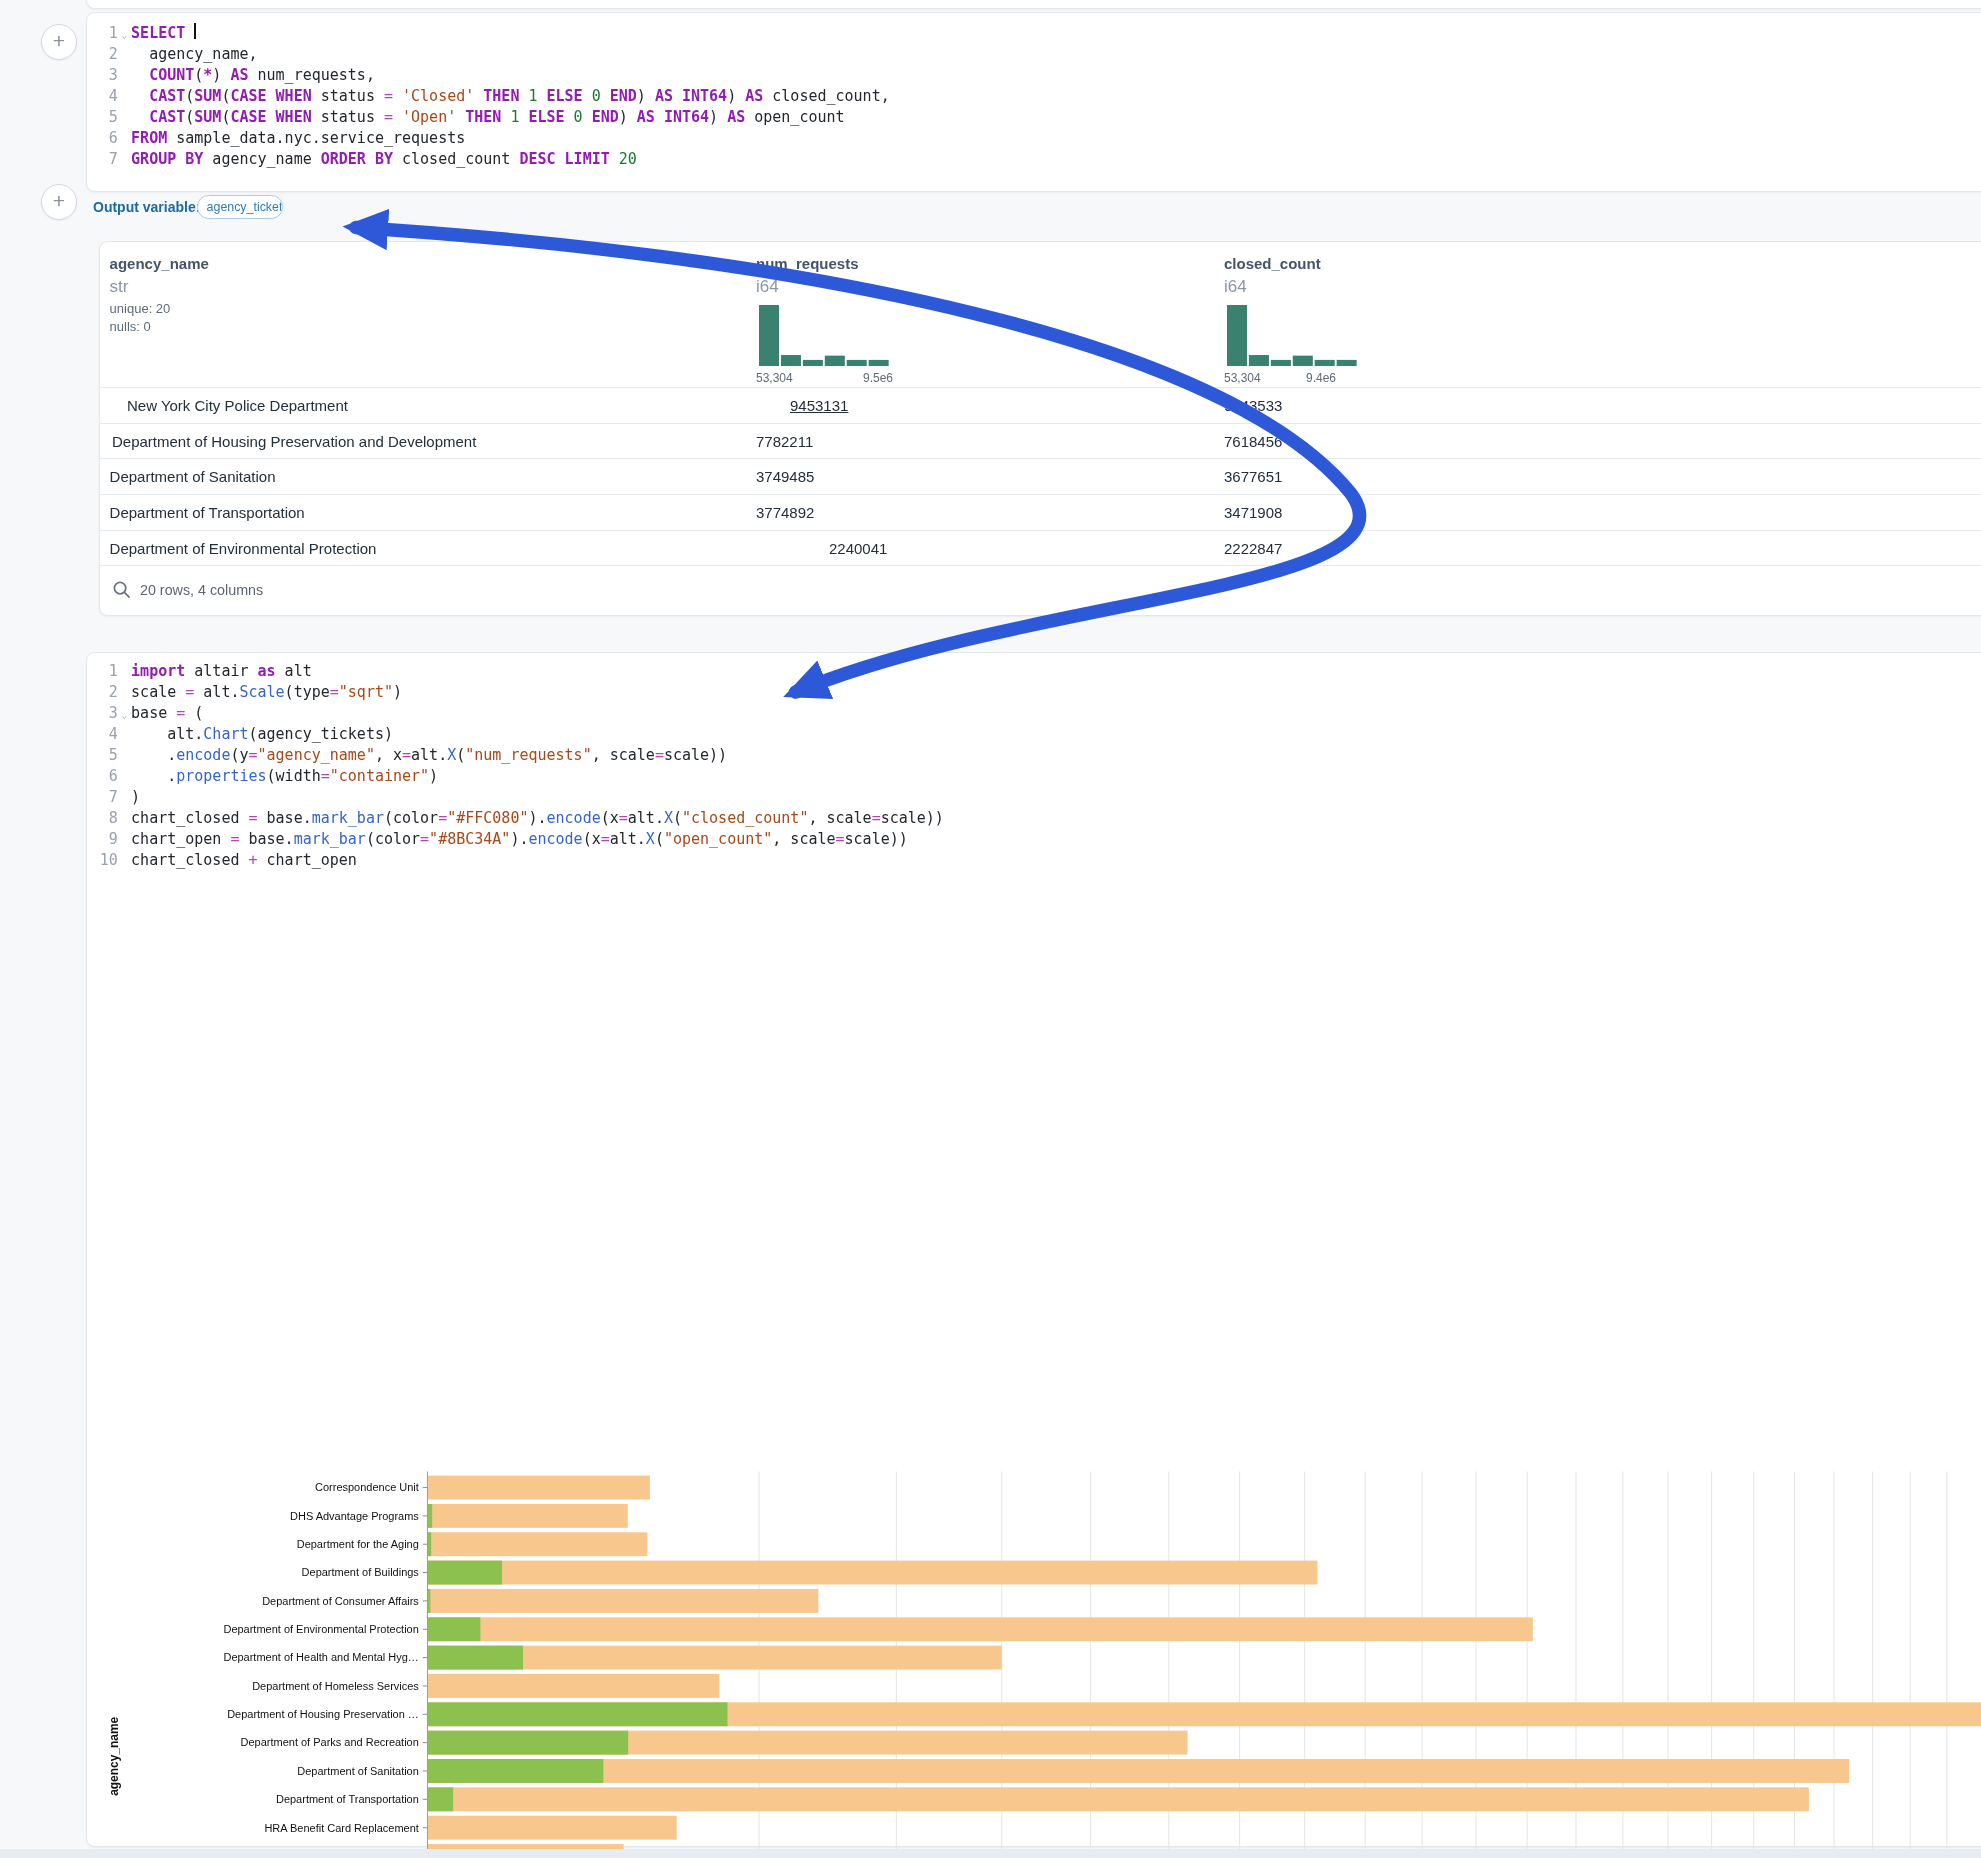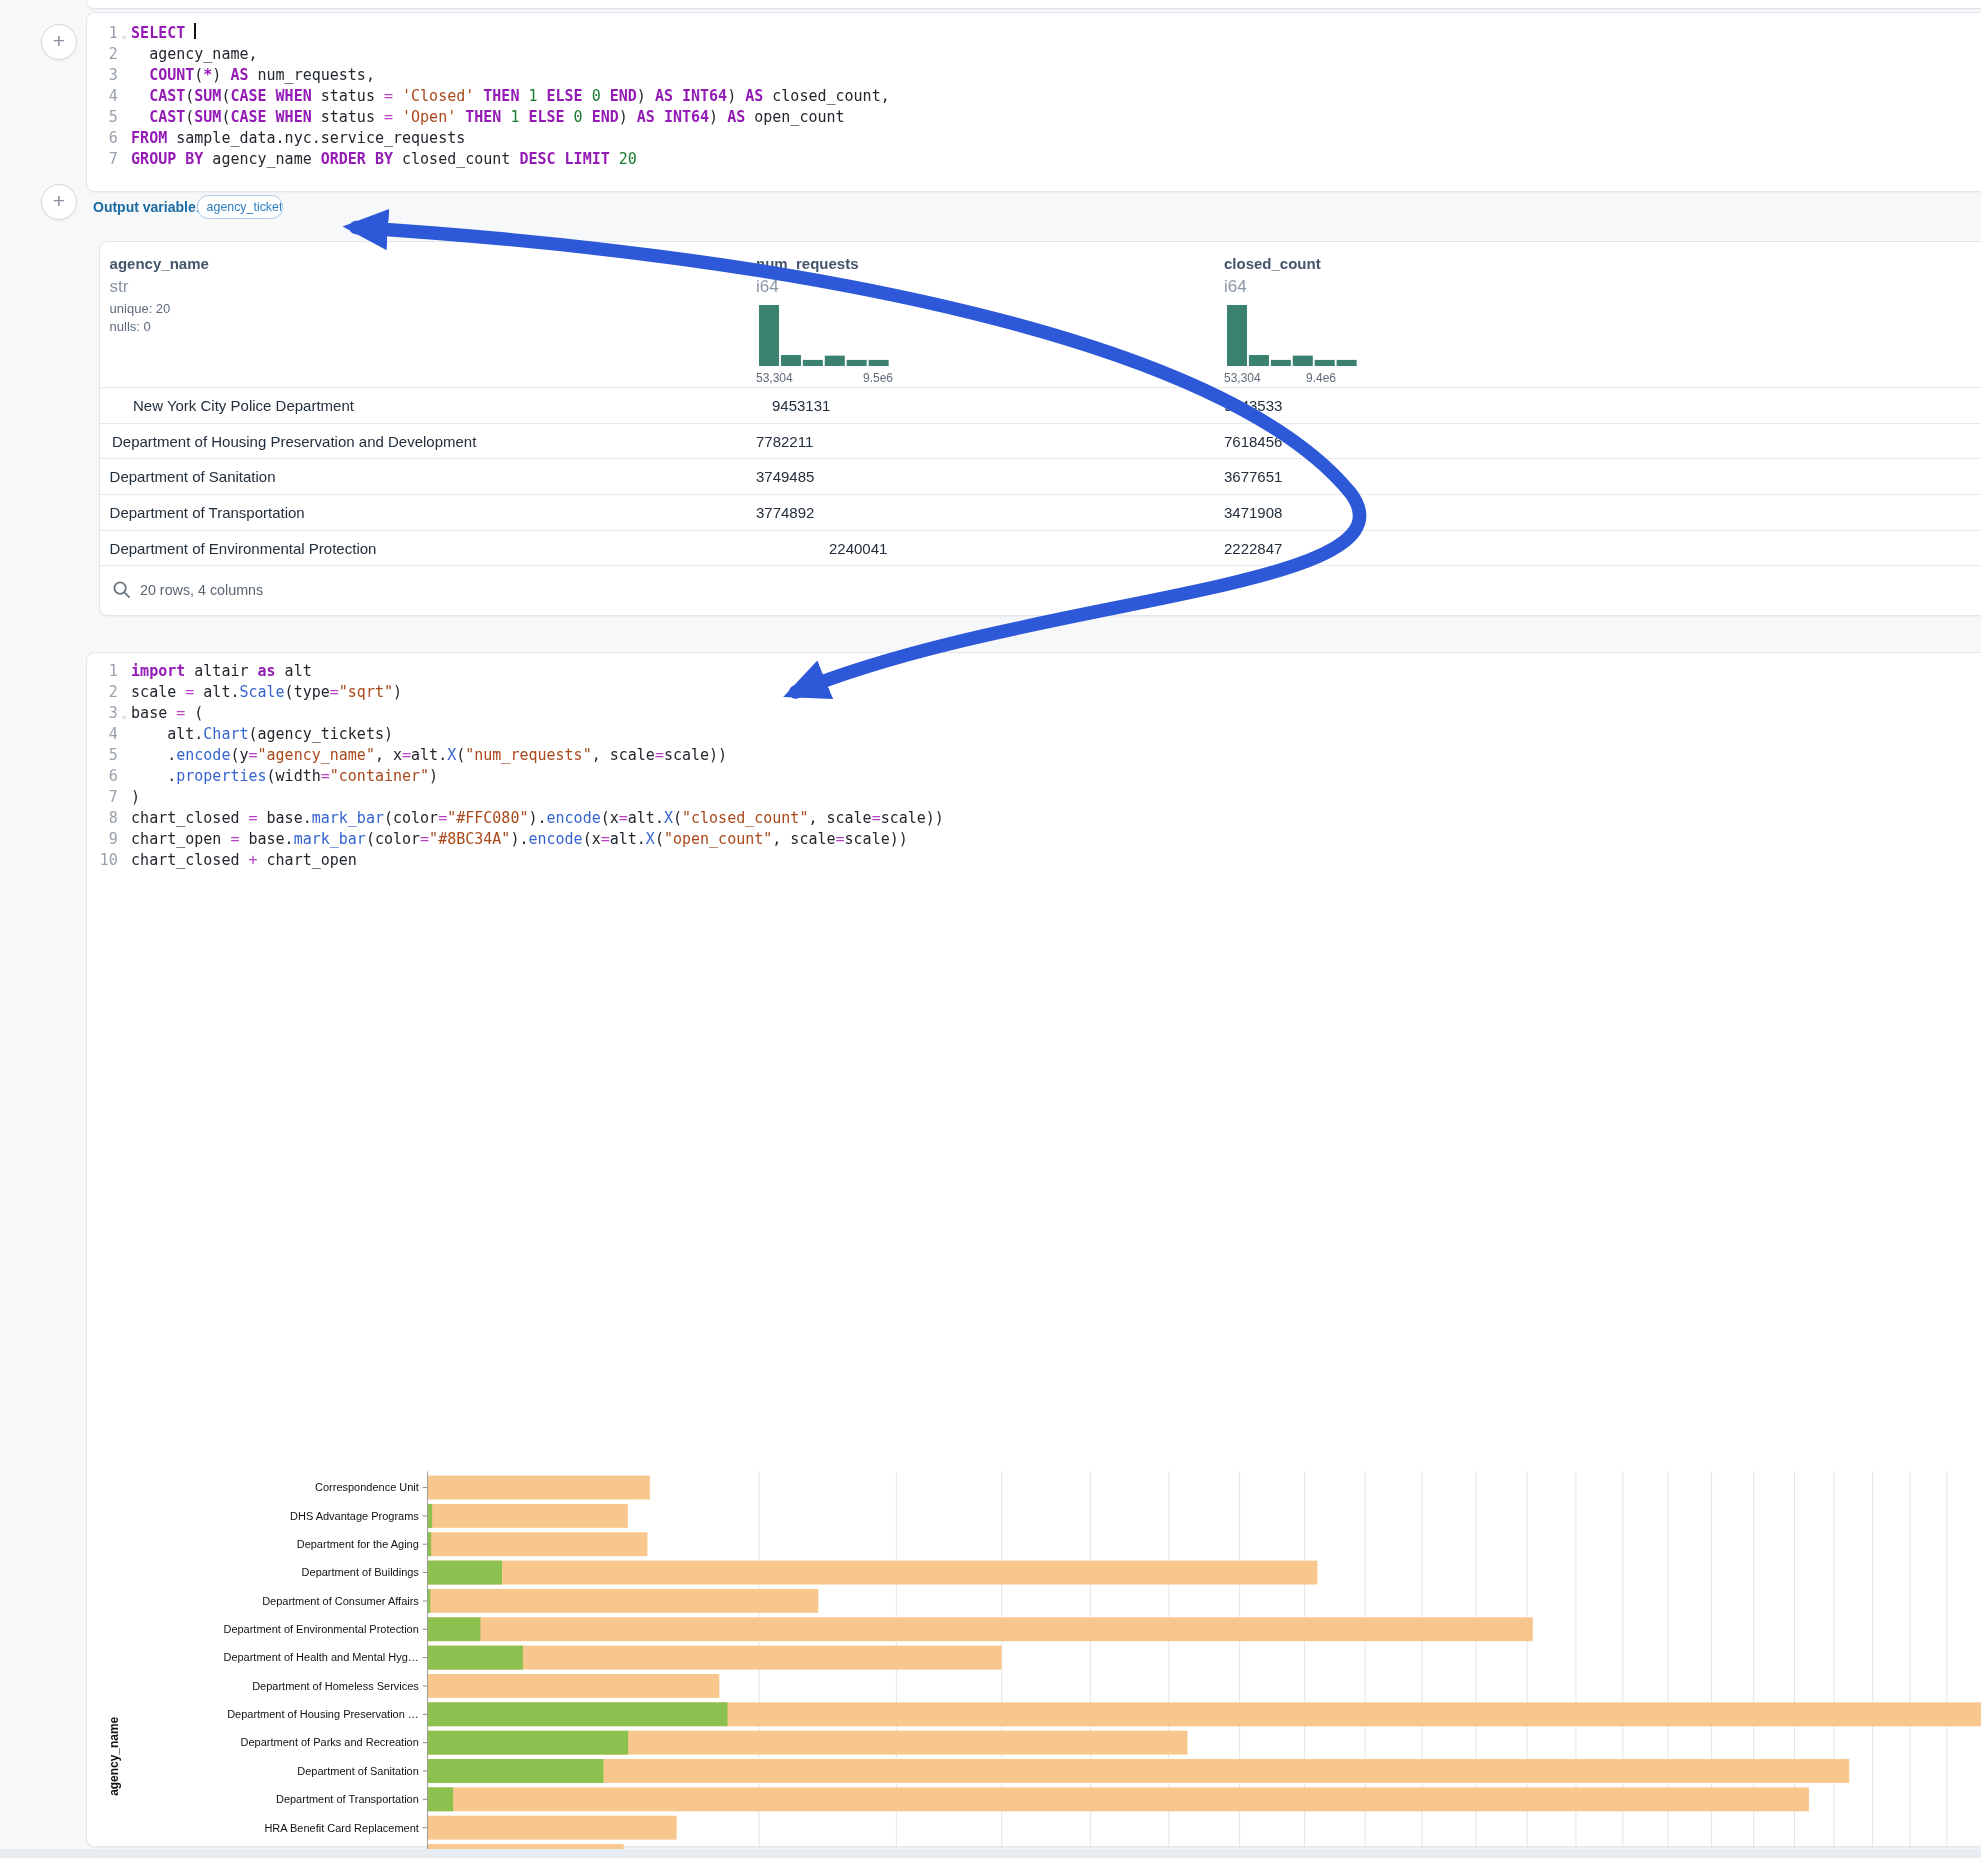--- a/index.html
+++ b/index.html
@@ -74,22 +74,22 @@
       <rect x="0" width="21" y="2" height="64" fill="#3a8170"></rect>
       <rect x="23" width="21" y="54.480000000000004" height="11.52" fill="#3a8170"></rect>
       <rect x="46" width="21" y="59.6" height="6.4" fill="#3a8170"></rect>
       <rect x="69" width="21" y="55.12" height="10.88" fill="#3a8170"></rect>
       <rect x="92" width="21" y="59.6" height="6.4" fill="#3a8170"></rect>
       <rect x="115" width="21" y="59.6" height="6.4" fill="#3a8170"></rect>
     </svg>
     <div class="hist-label" style="left: 1124px; top: 129px;">53,304</div>
     <div class="hist-label" style="left: 1167px; top: 129px; margin-left: 39px;">9.4e6</div>
     <div class="trow" style="top: 145px;">
-      <div class="tcell" style="left: 13px; padding-left: 20px;">New York City Police Department</div>
-      <div class="tcell" style="left: 672px;">9453131</div>
+      <div class="tcell" style="left: 7px; padding-left: 20px;">New York City Police Department</div>
+      <div class="tcell" style="left: 690px; text-decoration: underline;">9453131</div>
       <div class="tcell" style="left: 1124px;">9443533</div>
     </div>
     <div class="trow" style="top: 181px;">
       <div class="tcell" style="left: 12px;">Department of Housing Preservation and Development</div>
       <div class="tcell" style="left: 656px;">7782211</div>
       <div class="tcell" style="left: 1124px; text-align: center;">7618456</div>
     </div>
     <div class="trow" style="top: 216px;">
       <div class="tcell" style="left: 9.6px;">Department of Sanitation</div>
       <div class="tcell" style="left: 656px;">3749485</div>

